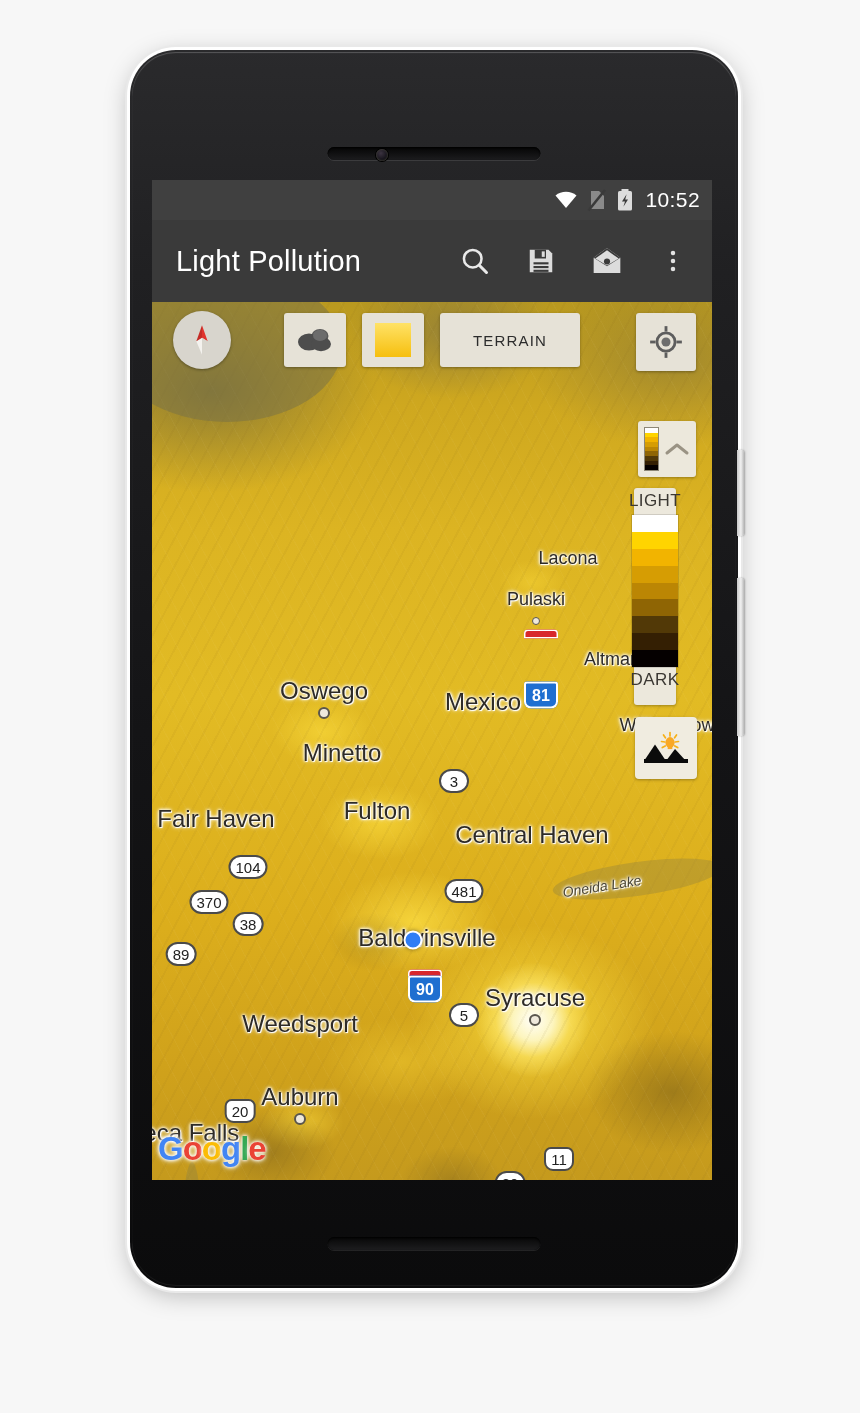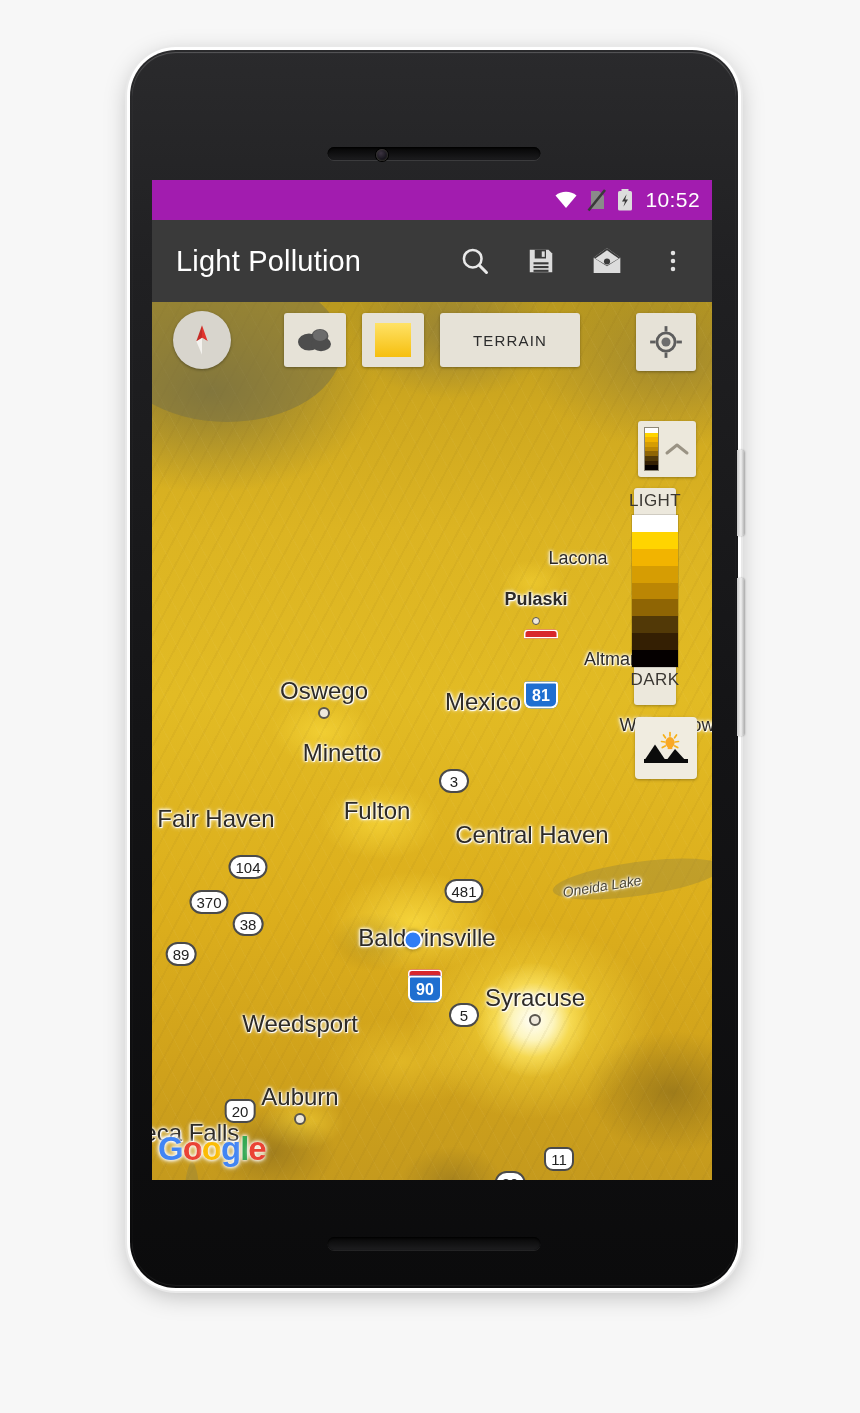--- a/index.html
+++ b/index.html
@@ -43,21 +43,21 @@
 
   
   #screen{
     position:absolute;left:22px;top:130px;width:560px;height:1000px;
     background:#000;overflow:hidden;
   }
 
   
   #status-bar{
     position:absolute;left:0;top:0;width:560px;height:40px;
-    background:#a21caf;display:flex;align-items:center;justify-content:flex-end;
+    background:#404040;display:flex;align-items:center;justify-content:flex-end;
     padding-right:12px;box-sizing:border-box;gap:9px;
   }
   #status-bar .ico{display:block;}
   #status-time{color:#fff;font-size:21px;letter-spacing:.4px;margin-left:2px;}
 
   
   #app-bar{
     position:absolute;left:0;top:40px;width:560px;height:82px;
     background:#3a3a3a;display:flex;align-items:center;box-sizing:border-box;
     padding:0 6px 0 24px;
@@ -258,22 +258,22 @@
       <div id="map-terrain-base"></div>
       <div id="map-glow"></div>
       <div id="map-dark-blobs"></div>
       <div id="map-relief"></div>
 
       <div class="lake" style="left:-40px;top:-30px;width:230px;height:150px;background:rgba(118,112,72,.5);"></div>
       <div class="lake" style="left:400px;top:560px;width:170px;height:34px;transform:rotate(-8deg);background:rgba(150,133,60,.40);"></div>
       <div class="lake" style="left:28px;top:860px;width:24px;height:230px;background:rgba(148,132,62,.45);"></div>
 
       <div id="map-overlay-layer" style="position:absolute;inset:0;">
-          <div class="mlabel" style="left: 426px; top: 256px;">Lacona</div>
-          <div class="mlabel" style="left: 384px; top: 297px; font-weight: bold;">Pulaski</div>
+          <div class="mlabel" style="left: 416px; top: 256px;">Lacona</div>
+          <div class="mlabel" style="left: 384px; top: 297px;">Pulaski</div>
           <div class="mdot sm" style="left: 384px; top: 319px;"></div>
           <div class="mlabel" style="left: 458px; top: 357px;">Altmar</div>
           <div class="mlabel big" style="left: 172px; top: 389px;">Oswego</div>
           <div class="mdot" style="left: 172px; top: 411px;"></div>
           <div class="mlabel big" style="left: 331px; top: 400px;">Mexico</div>
           <div class="mlabel" style="left: 520px; top: 423px;">Williamstown</div>
           <div class="mlabel big" style="left: 190px; top: 451px;">Minetto</div>
           <div class="mlabel big" style="left: 225px; top: 509px;">Fulton</div>
           <div class="mlabel big" style="left: 64px; top: 517px;">Fair Haven</div>
           <div class="mlabel big" style="left: 380px; top: 533px;">Central Haven</div>

